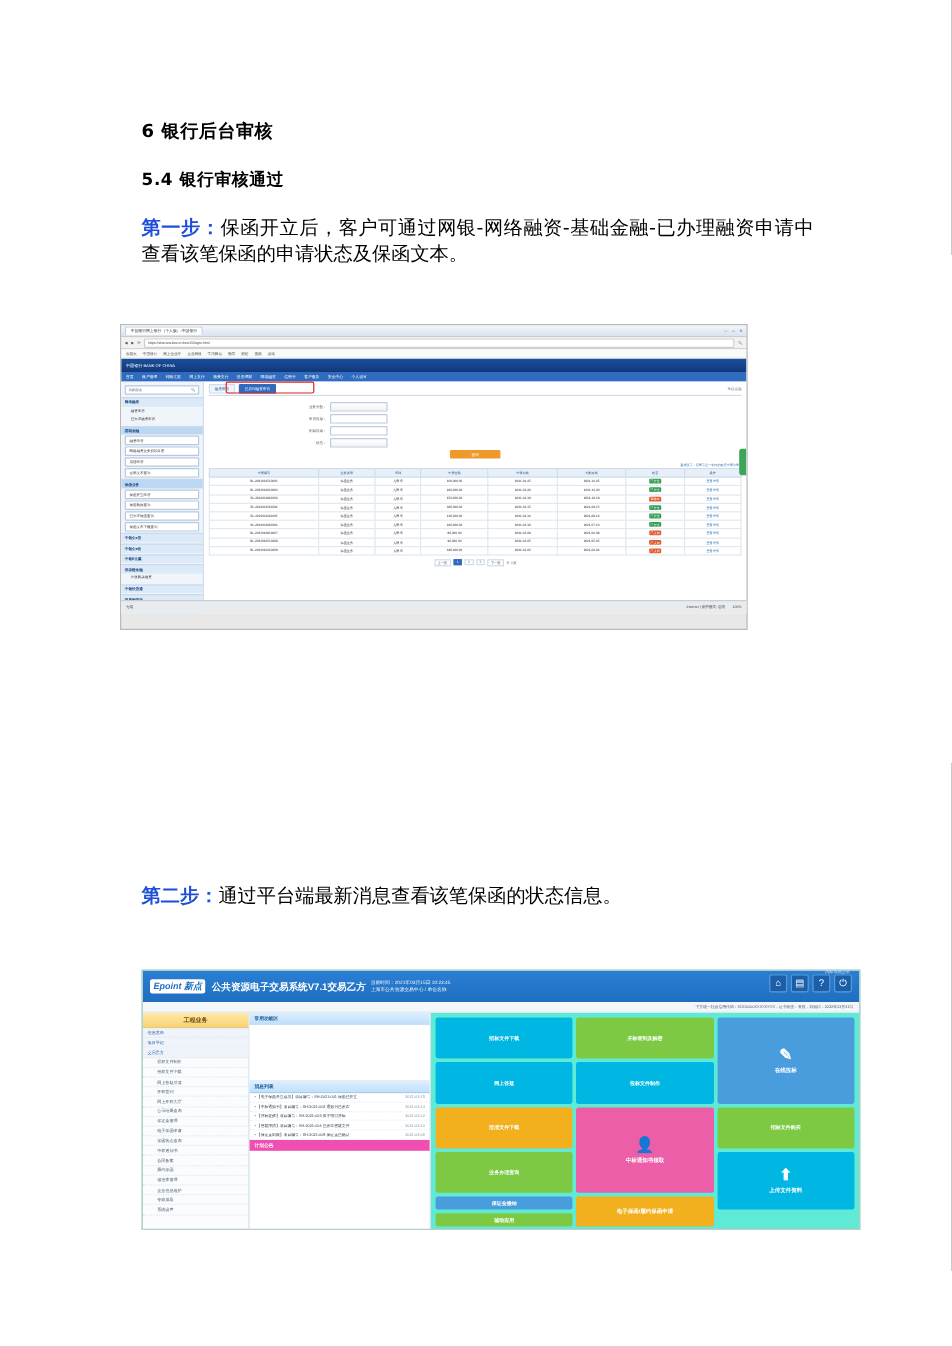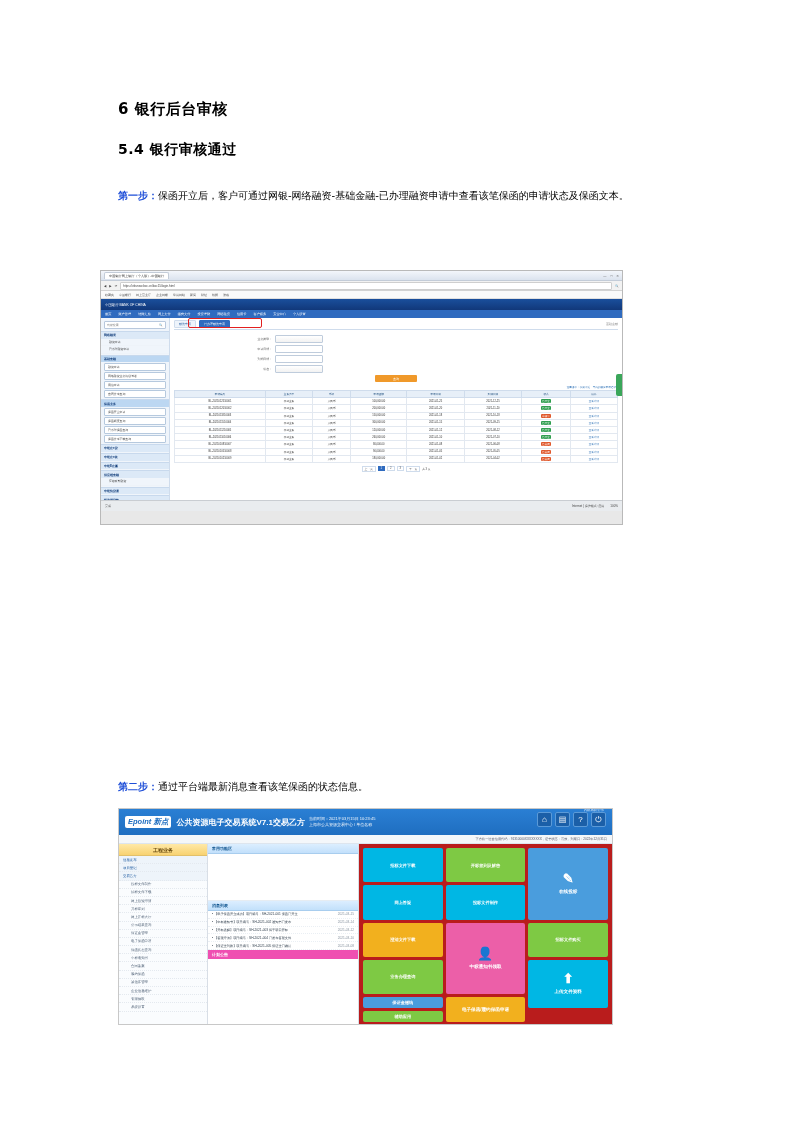--- a/index.html
+++ b/index.html
@@ -35,23 +35,23 @@
   h2.doc-h2 {
     font-family: "DejaVu Sans", sans-serif;
     font-size: 14px;
     font-weight: bold;
     color: #000;
     margin: 0 0 20px 0;
     letter-spacing: 0.5px;
   }
   p.doc-p {
     font-family: "DejaVu Sans", sans-serif;
-    font-size: 10px;
+    font-size: 16px;
     color: #000;
-    line-height: 34px;
+    line-height: 22px;
     margin: 0;
     text-align: justify;
   }
   .step-label {
     color: #1f4fd8;
     font-weight: bold;
   }
   
   .shot1 {
     position: absolute;
@@ -341,23 +341,23 @@
     color: #444;
     gap: 6px;
   }
   .s1-statusbar .right { margin-left: auto; display: flex; gap: 6px; }
 
   
   .shot2 {
     position: absolute;
     left: 118px;
     top: 808px;
-    width: 495px;
+    width: 599px;
     height: 217px;
-    background: #b91c1c;
+    background: #5eead4;
     border: 1px solid #c8c8c8;
     box-sizing: border-box;
     overflow: hidden;
   }
   .s2-header {
     height: 26px;
     background: linear-gradient(#2a7fd4, #1f6ec0);
     display: flex;
     align-items: center;
     padding: 0 6px;
@@ -750,21 +750,21 @@
       <div class="s1-statusbar">
         <span>完成</span>
         <span class="right">
           <span>Internet | 保护模式: 启用</span>
           <span>100%</span>
         </span>
       </div>
     </div>
   </div>
 
-  <div style="position:absolute;left:118px;top:770px;width:560px;">
+  <div style="position:absolute;left:118px;top:736px;width:560px;">
     <p class="doc-p"><span class="step-label">第二步：</span><span>通过平台端最新消息查看该笔保函的状态信息。</span></p>
   </div>
 
   <div class="shot2">
     <div class="s2-header">
       <span class="s2-logo">Epoint 新点</span>
       <span class="s2-title">公共资源电子交易系统V7.1交易乙方</span>
       <span class="s2-subtitle">
         <span>当前时间：2021年03月15日 10:23:45</span><br>
         <span>上海市公共资源交易中心 / 单位名称</span>

